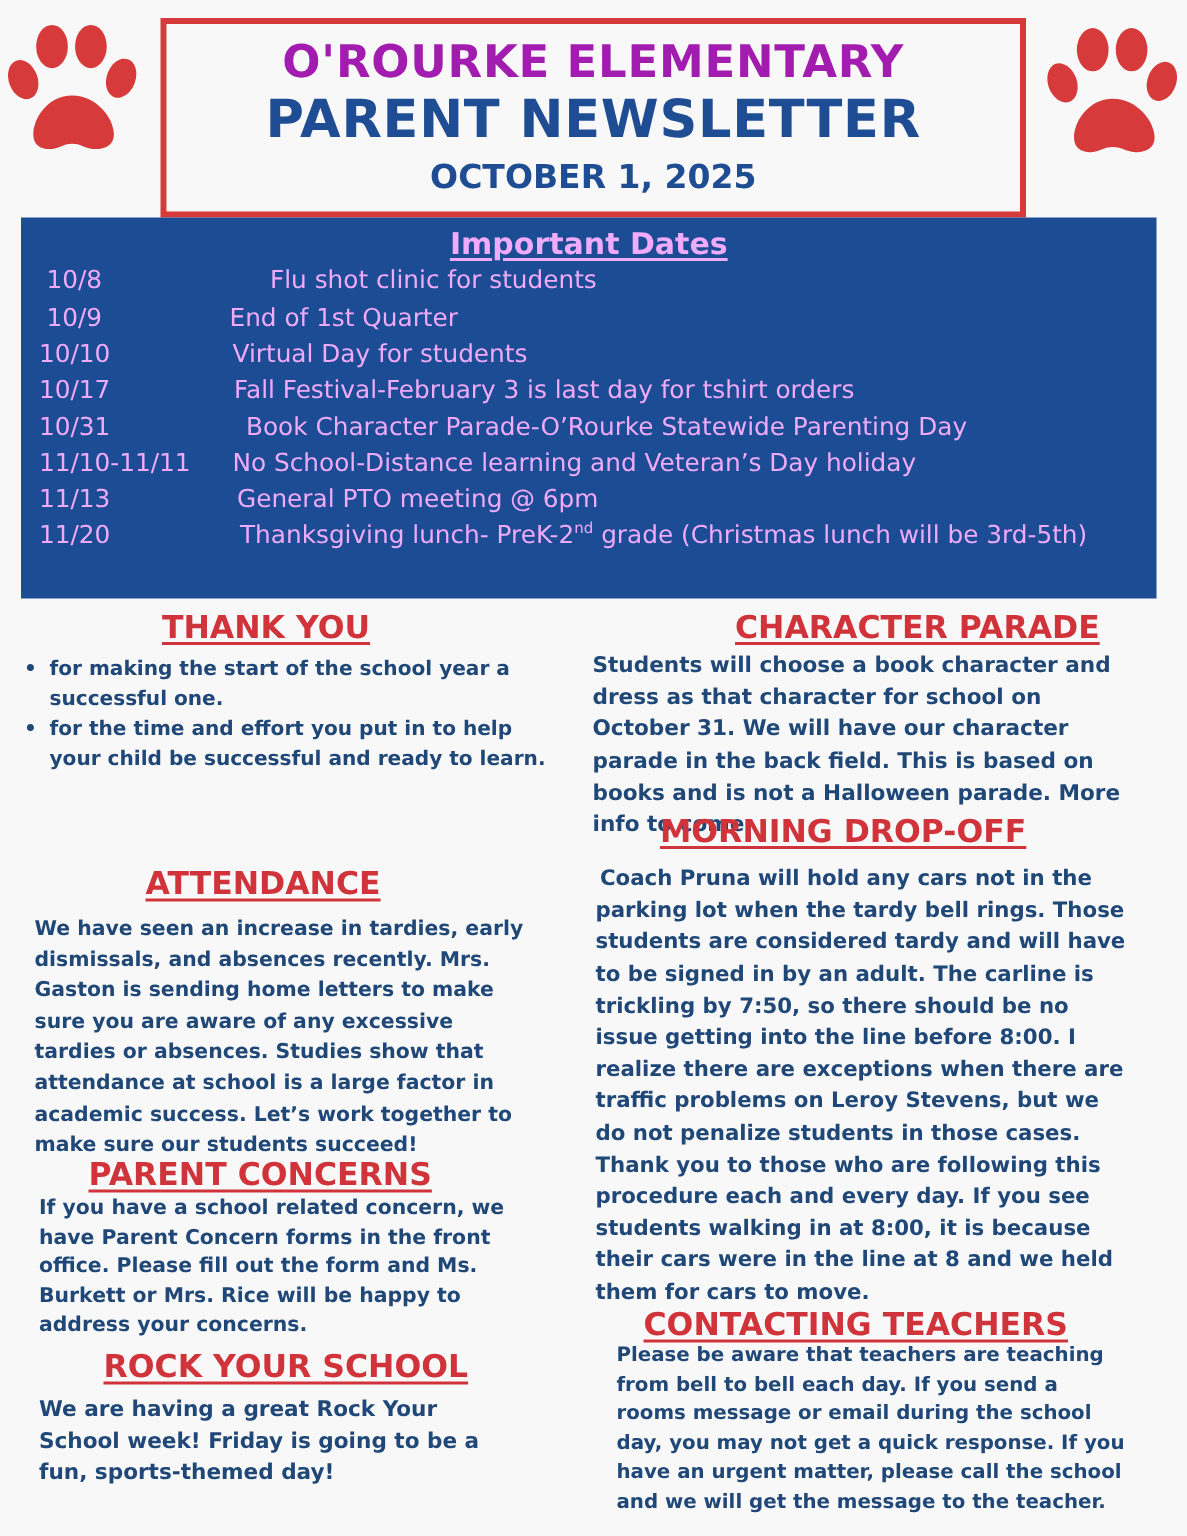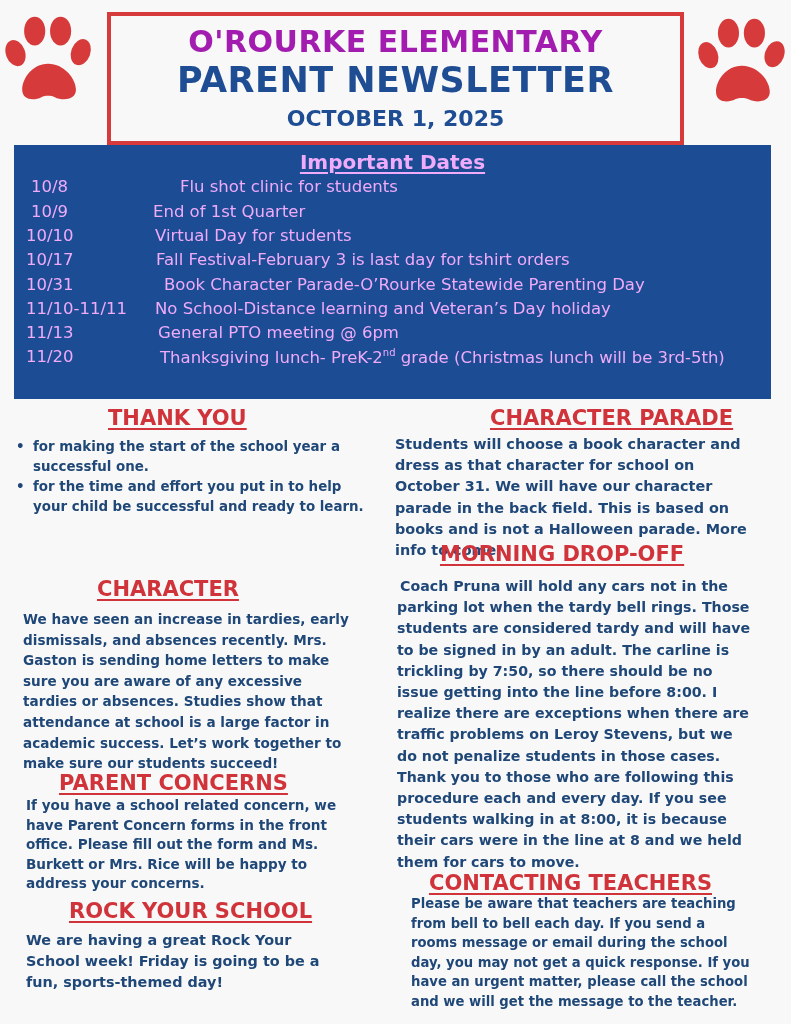--- a/index.html
+++ b/index.html
@@ -194,21 +194,21 @@
     <span class="e" style="left:146px;"><span>Thanksgiving lunch- PreK-2</span><sup>nd</sup><span> grade (Christmas lunch will be 3rd-5th)</span></span>
   </div>
 </div>
 
 <div class="section-title" style="left:108px; top:406px;">THANK YOU</div>
 <ul class="bullets" style="left:16px; top:437px; width:355px;">
   <li>for making the start of the school year a successful one.</li>
   <li>for the time and effort you put in to help your child be successful and ready to learn.</li>
 </ul>
 
-<div class="section-title" style="left:97px; top:577px;">CHARACTER</div>
+<div class="section-title" style="left:97px; top:577px;">ATTENDANCE</div>
 <div class="body-text" style="left:23px; top:609px; width:335px;">We have seen an increase in tardies, early dismissals, and absences recently. Mrs. Gaston is sending home letters to make sure you are aware of any excessive tardies or absences. Studies show that attendance at school is a large factor in academic success. Let’s work together to make sure our students succeed!</div>
 
 <div class="section-title" style="left:59px; top:771px;">PARENT CONCERNS</div>
 <div class="body-text" style="left:26px; top:796px; width:335px; line-height:19.5px;">If you have a school related concern, we have Parent Concern forms in the front office. Please fill out the form and Ms. Burkett or Mrs. Rice will be happy to address your concerns.</div>
 
 <div class="section-title" style="left:69px; top:899px;">ROCK YOUR SCHOOL</div>
 <div class="body-text" style="left:26px; top:930px; width:322px; font-size:14.4px; line-height:21px;">We are having a great Rock Your School week! Friday is going to be a fun, sports-themed day!</div>
 
 <div class="section-title" style="left:442px; top:406px;margin-left:48px;">CHARACTER PARADE</div>
 <div class="body-text" style="left:395px; top:434px; width:365px; font-size:14.4px; line-height:21.2px;">Students will choose a book character and dress as that character for school on October 31. We will have our character parade in the back field. This is based on books and is not a Halloween parade. More info to come.</div>

